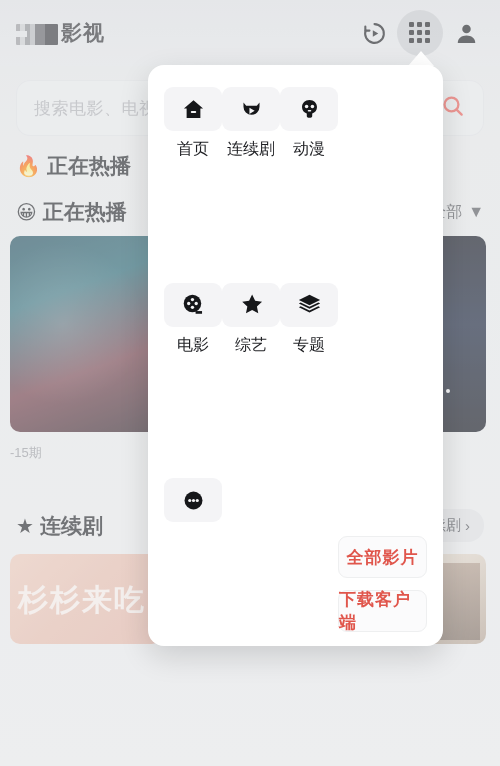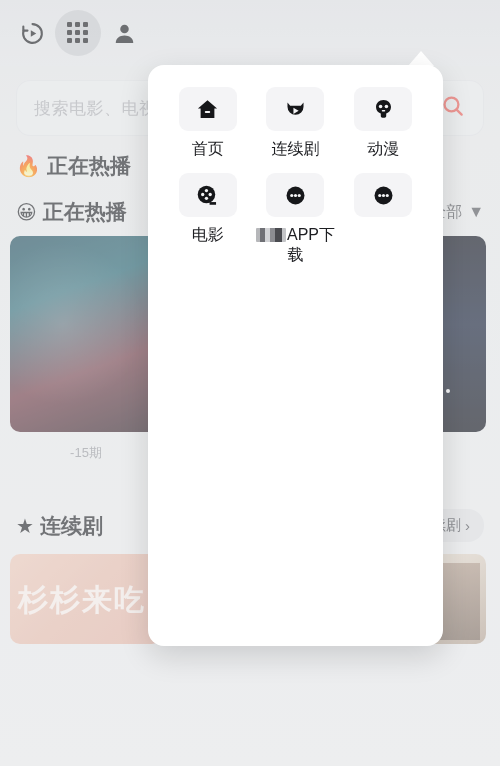--- a/index.html
+++ b/index.html
@@ -77,21 +77,21 @@
   .card{ width:152px; }
   .poster{ height:196px; border-radius:10px; overflow:hidden; position:relative; }
   .p1{ background:linear-gradient(160deg,#1c4a5a 0%,#20616e 30%,#6d3540 65%,#2a1b22 100%); }
   .p1:after{content:"";position:absolute;inset:0;background:radial-gradient(circle at 35% 45%,rgba(255,255,255,.18),transparent 55%);}
   .p2{ background:linear-gradient(170deg,#1a2c50 0%,#25406e 35%,#16233d 100%); }
   .p2:after{content:"";position:absolute;left:20%;top:18%;width:60%;height:72%;border-radius:48% 48% 44% 44%;background:radial-gradient(ellipse at 50% 40%,#c9a68c 0%,#8d6a54 55%,rgba(40,30,28,.2) 75%,transparent 80%);}
   .p3{ background:linear-gradient(180deg,#060a16 0%,#0d1730 45%,#060912 100%); }
   .p3:after{content:"典";position:absolute;left:50%;top:46%;transform:translate(-50%,-50%);font-size:60px;font-weight:700;color:#e7edf6;opacity:.92;}
   .star{position:absolute;background:#fff;border-radius:50%;}
   .ctitle{ font-size:16px; color:#232428; margin-top:8px; text-align:center; white-space:nowrap; overflow:hidden; text-overflow:ellipsis;}
-  .cmeta{ font-size:13px; color:#9a9ba0; margin-top:4px; text-align:center; white-space:nowrap; overflow:hidden;}
+  .cmeta{ font-size:13px; color:#9a9ba0; margin-top:4px; text-align:left; white-space:nowrap; overflow:hidden;}
 
   .more-pill{
     background:#e3e4e6; border-radius:16px; padding:7px 14px; font-size:15px; color:#4c4d52;
     display:flex; align-items:center; gap:4px;
   }
 
   .poster-row2{ margin:12px 10px 0; display:flex; gap:10px; }
   .poster2{ height:90px; border-radius:10px; overflow:hidden; position:relative; }
   .q1{ background:linear-gradient(135deg,#f2cdbc 0%,#ecbfae 50%,#e8b7a8 100%);}
   .q1:after{content:"杉杉来吃";position:absolute;left:8px;top:26px;font-size:30px;font-weight:700;color:#fdf3ee;letter-spacing:2px;}
@@ -102,21 +102,21 @@
 
   
   #veil{ position:absolute; inset:0; background:rgba(232,233,235,.42); z-index:20; }
 
   
   #app-panel{
     position:absolute; left:148px; top:65px; width:295px; height:581px;
     background:#fff; border-radius:16px; z-index:50;
     box-shadow:0 10px 30px rgba(0,0,0,.14);
     padding:22px 16px 14px;
-    display:flex; flex-direction:column;
+    display:flex; flex-direction:row;
   }
   .app-grid{ display:grid; grid-template-columns:repeat(3,1fr); row-gap:14px; }
   .app-item{ display:flex; flex-direction:column; align-items:center; }
   .app-tile{
     width:58px; height:44px; border-radius:9px; background:#f4f4f6;
     display:flex; align-items:center; justify-content:center; color:#16171a;
   }
   .app-tile.blank{ background:#f1f1f3; }
   .app-label{
     margin-top:8px; font-size:16px; color:#1d1e22; font-weight:500; text-align:center;
@@ -137,20 +137,24 @@
     font-size:17px; font-weight:700; color:#e0564c; letter-spacing:1px;
   }
   .pbtn + .pbtn{ margin-top:12px; }
 </style>
 </head>
 <body>
 
 <div id="bg-page">
 
   <div class="header">
+    <div class="logo">
+      <span class="logo-mask"></span>
+      <span class="logo-text">影视</span>
+    </div>
     <div class="header-icons">
       <div class="hicon">
         <svg width="25" height="25" viewBox="0 0 24 24" fill="none" stroke="#16171a" stroke-width="2">
           <path d="M12 3a9 9 0 1 1-8.5 6" stroke-linecap="round"></path>
           <path d="M3.2 5.2v4h4" stroke-linecap="round" stroke-linejoin="round"></path>
           <path d="M10.4 8.9l5.2 3.1-5.2 3.1z" fill="#16171a" stroke="none"></path>
         </svg>
       </div>
       <div class="hicon active">
         <span class="grid9">
@@ -295,43 +299,54 @@
           <circle cx="11" cy="7.3" r="1.6" fill="#f4f4f6"></circle>
           <circle cx="14.6" cy="11" r="1.6" fill="#f4f4f6"></circle>
           <circle cx="7.4" cy="11" r="1.6" fill="#f4f4f6"></circle>
           <circle cx="11" cy="14.7" r="1.6" fill="#f4f4f6"></circle>
           <path d="M14 18.3h6.2v2.6H14z"></path>
         </svg>
       </span>
       <span class="app-label">电影</span>
     </div>
 
-
-
-
+    <div class="app-item">
+      <span class="app-tile">
+        <svg width="25" height="25" viewBox="0 0 24 24" fill="#16171a">
+          <path d="M12.6 2.4l2.9 6.1 6.6.8-4.9 4.6 1.3 6.6-5.9-3.3-5.9 3.3 1.3-6.6L3.1 9.3l6.6-.8z"></path>
+        </svg>
+      </span>
+      <span class="app-label">综艺</span>
+    </div>
+
+
+
+
+    <div class="app-item">
+      <span class="app-tile">
+        <svg width="25" height="25" viewBox="0 0 24 24" fill="#16171a">
+          <path d="M12 2.6L1.8 7.6 12 12.6l10.2-5z"></path>
+          <path d="M12 14.2L3.5 10.1 1.8 11l10.2 5 10.2-5-1.7-.9z"></path>
+          <path d="M12 17.8L3.5 13.7l-1.7.9 10.2 5 10.2-5-1.7-.9z"></path>
+        </svg>
+      </span>
+      <span class="app-label">专题</span>
+    </div>
 
 
     <div class="app-item">
       <span class="app-tile">
         <svg width="25" height="25" viewBox="0 0 24 24">
           <circle cx="12" cy="12" r="8.6" fill="#16171a"></circle>
           <circle cx="8.4" cy="12" r="1.5" fill="#f4f4f6"></circle>
           <circle cx="12" cy="12" r="1.5" fill="#f4f4f6"></circle>
           <circle cx="15.6" cy="12" r="1.5" fill="#f4f4f6"></circle>
         </svg>
       </span>
-      <span class="app-label"><span class="mask"></span><span>APP下载</span></span>
-    </div>
-
-    <div class="app-item">
-      <span class="app-tile">
-        <svg width="25" height="25" viewBox="0 0 24 24">
-          <circle cx="12" cy="12" r="8.6" fill="#16171a"></circle>
-          <circle cx="8.4" cy="12" r="1.5" fill="#f4f4f6"></circle>
-          <circle cx="12" cy="12" r="1.5" fill="#f4f4f6"></circle>
-          <circle cx="15.6" cy="12" r="1.5" fill="#f4f4f6"></circle>
-        </svg>
-      </span>
-    </div>
-
-  </div>
-
+    </div>
+
+  </div>
+
+  <div class="panel-actions">
+    <div class="pbtn">全部影片</div>
+    <div class="pbtn">下载客户端</div>
+  </div>
 </div>
 
 </body></html>

